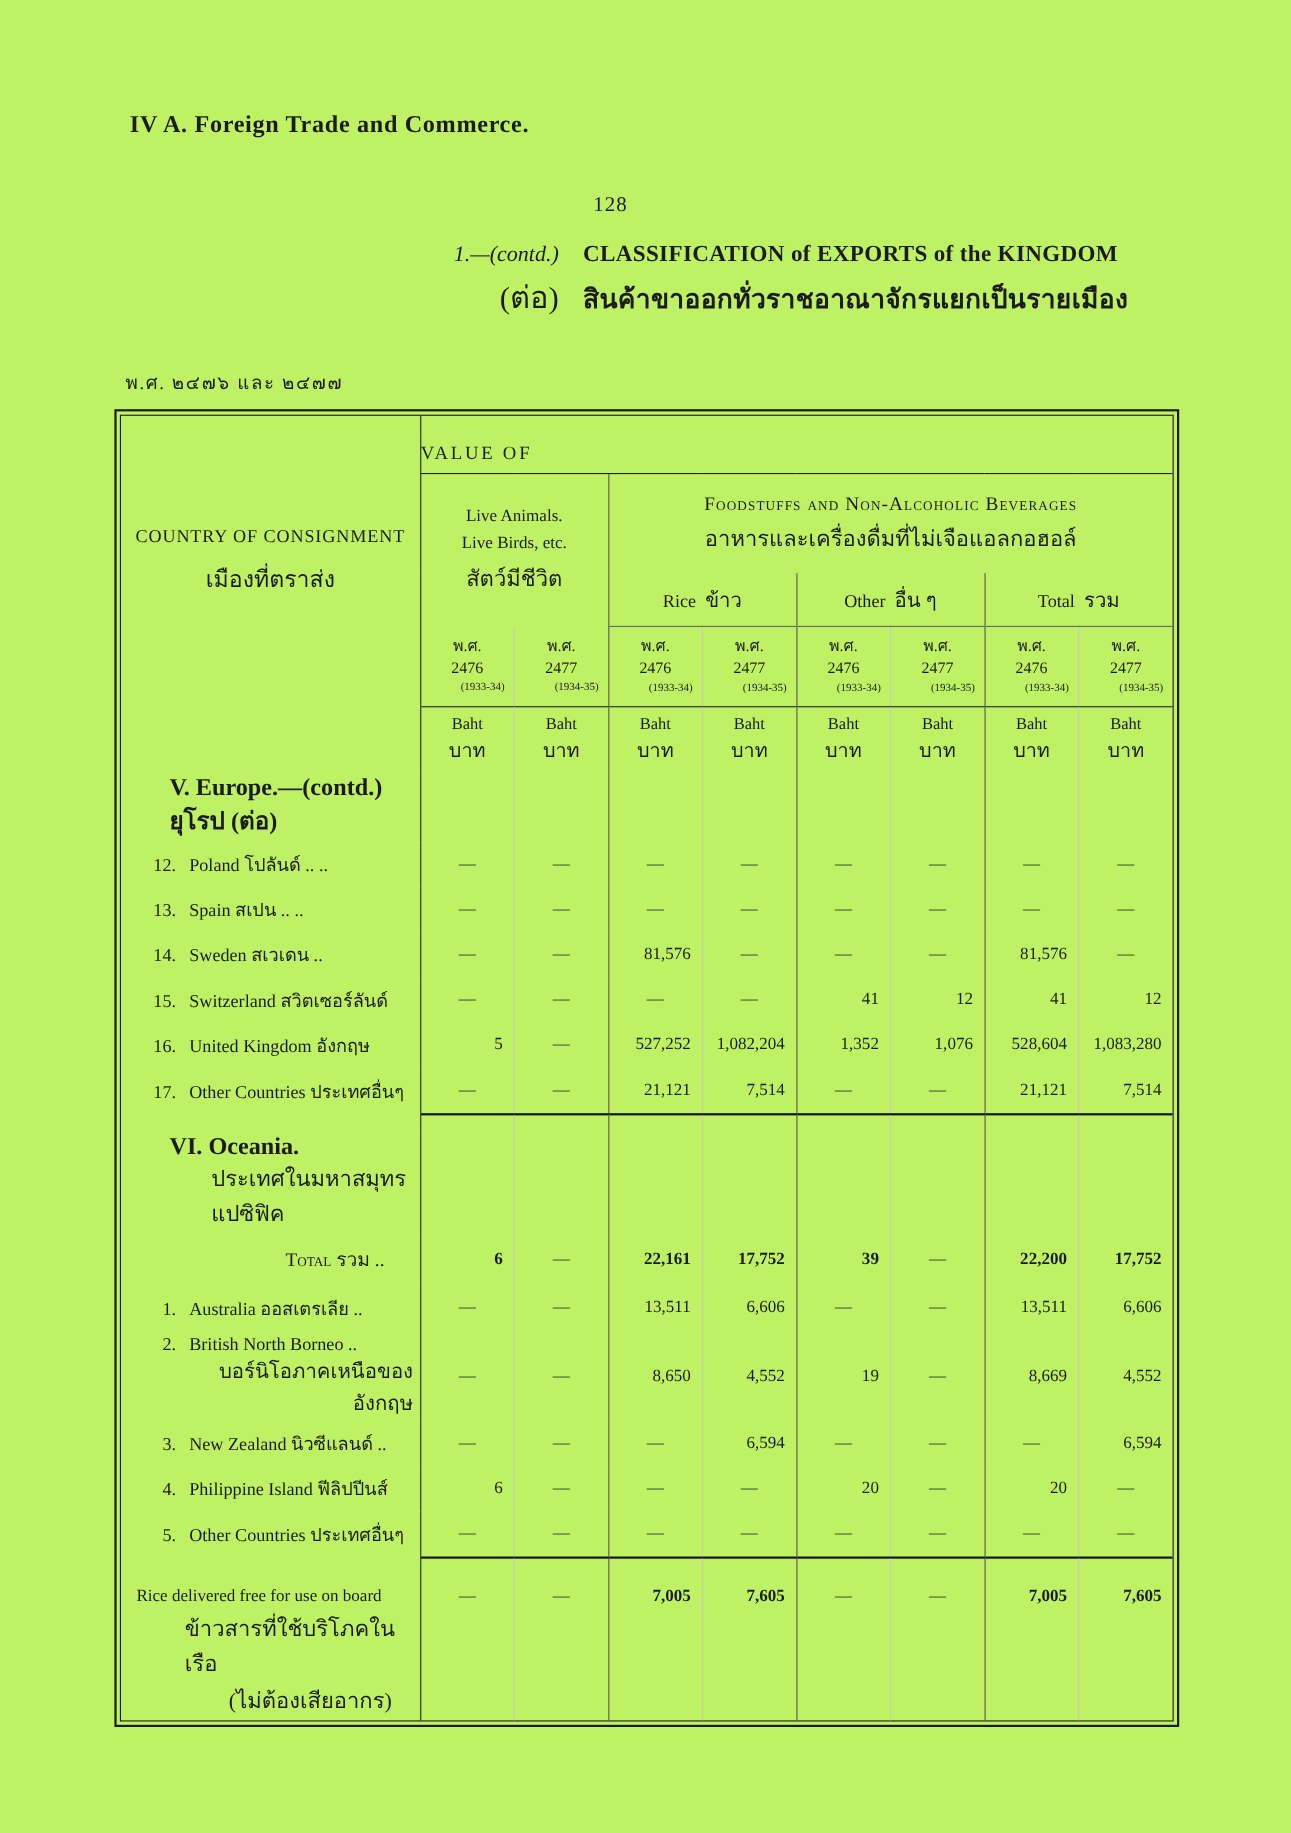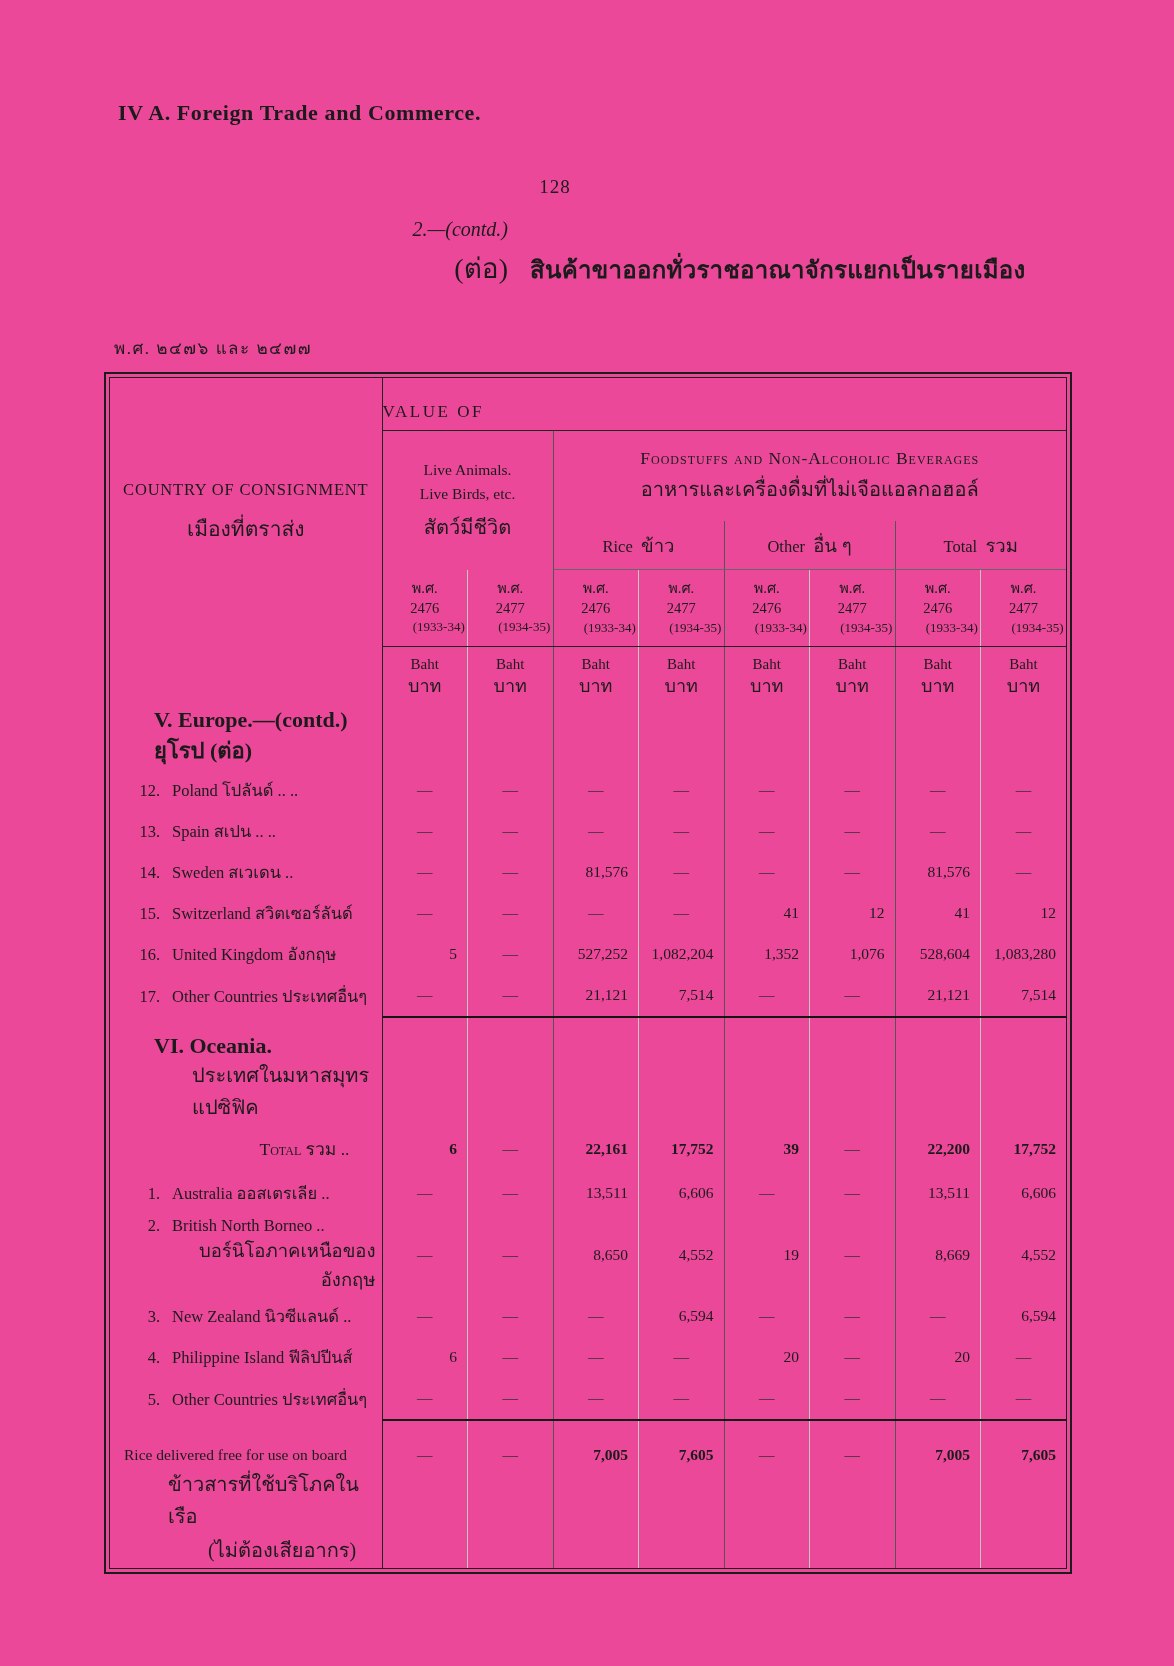--- a/index.html
+++ b/index.html
@@ -1,18 +1,18 @@
 <!DOCTYPE html>
 <html><head>
 <meta charset="utf-8">
 <style>
   html,body { margin:0; padding:0; background:#e8e8e6; }
   .page {
     position:relative; width:1174px; height:1666px; margin:0 auto;
-    background:#ec4899; color:#1b1b1b;
+    background:#bef264; color:#1b1b1b;
     font-family:"Liberation Serif", serif;
     overflow:hidden;
   }
   .sec-hdr { position:absolute; left:118px; top:100px; font-size:22px; font-weight:bold; letter-spacing:0.6px; }
   .pg-num  { position:absolute; left:0; top:176px; width:1110px; text-align:center; font-size:19px; letter-spacing:1px; }
 
   .title-block { position:absolute; left:368px; top:218px; }
   .title-row { display:flex; gap:22px; align-items:baseline; }
   .t-num  { width:140px; text-align:right; font-size:20px; font-style:italic; white-space:nowrap; }
   .t-main { font-size:21px; font-weight:bold; letter-spacing:0.3px; white-space:nowrap; }
@@ -37,21 +37,21 @@
   .ch-en { font-size:16.5px; letter-spacing:0.8px; }
   .ch-th { font-size:21px; margin-top:12px; }
   .group-live { font-size:15.5px; line-height:1.55; border-right:1px solid #555; }
   .gl-th { font-size:20px; margin-top:6px; }
   .group-food { height:86px; }
   .gf-en { font-variant:small-caps; font-size:17.5px; letter-spacing:1px; }
   .gf-th { font-size:20px; margin-top:4px; }
   .sub { height:44px; font-size:16.5px; border-bottom:1px solid #666; }
   .sub .thai { font-size:18.5px; }
   .yr { font-size:14.5px; line-height:1.4; padding:8px 0 9px 0; border-bottom:1.5px solid #222; }
-  .yr .ad { font-size:13px;margin-left:28px; }
+  .yr .ad { font-size:10px;margin-left:28px; }
 
   
   .sep-strong { border-left:1px solid #555; }
   .sep-light  { border-left:1px solid #c8c8c2; }
 
   
   tbody .country-cell { padding-left:14px; border-right:1.3px solid #222; }
   tbody td.val { font-size:15.5px; }
   .val.num  { text-align:right; padding-right:10px; }
   .val.dash { text-align:center; color:#2e2e2e; }
@@ -85,21 +85,22 @@
 </head>
 <body>
 
 <div class="page">
 
   <div class="sec-hdr">IV A.   Foreign Trade and Commerce.</div>
   <div class="pg-num">128</div>
 
   <div class="title-block">
     <div class="title-row">
-      <div class="t-num">2.—(contd.)</div>
+      <div class="t-num">1.—(contd.)</div>
+      <div class="t-main">CLASSIFICATION of EXPORTS of the KINGDOM</div>
     </div>
     <div class="title-row th">
       <div class="t-num tnth">(ต่อ)</div>
       <div class="t-main tmth">สินค้าขาออกทั่วราชอาณาจักรแยกเป็นรายเมือง</div>
     </div>
   </div>
 
   <div class="era-note">พ.ศ. ๒๔๗๖ และ ๒๔๗๗</div>
 
   <div class="tbl-outer">

